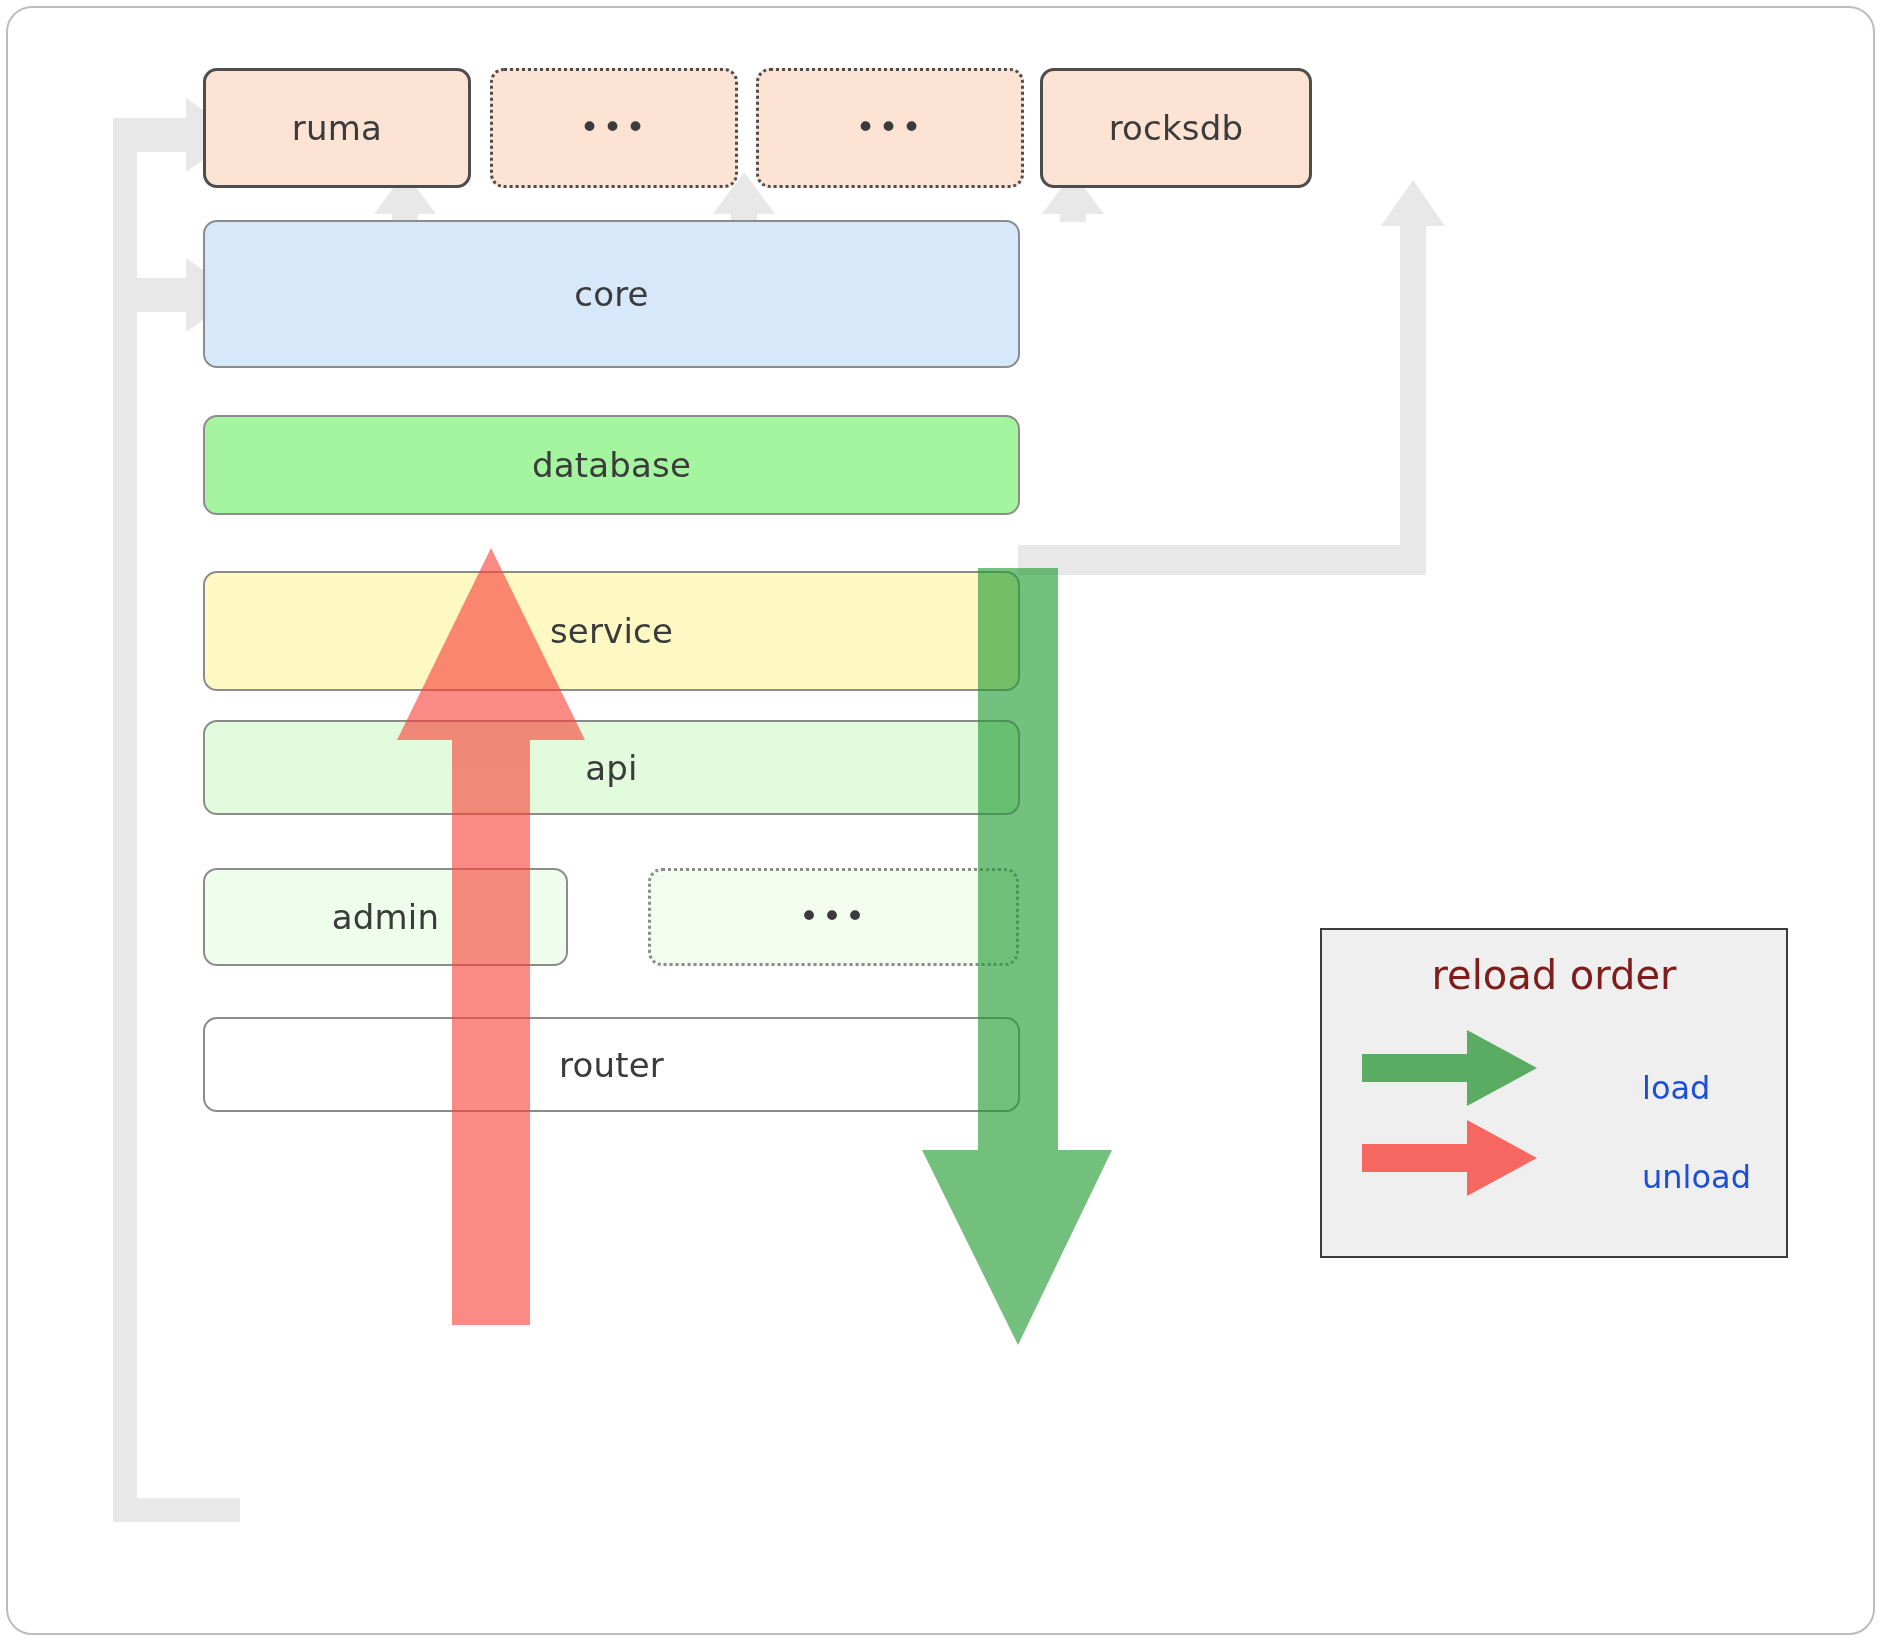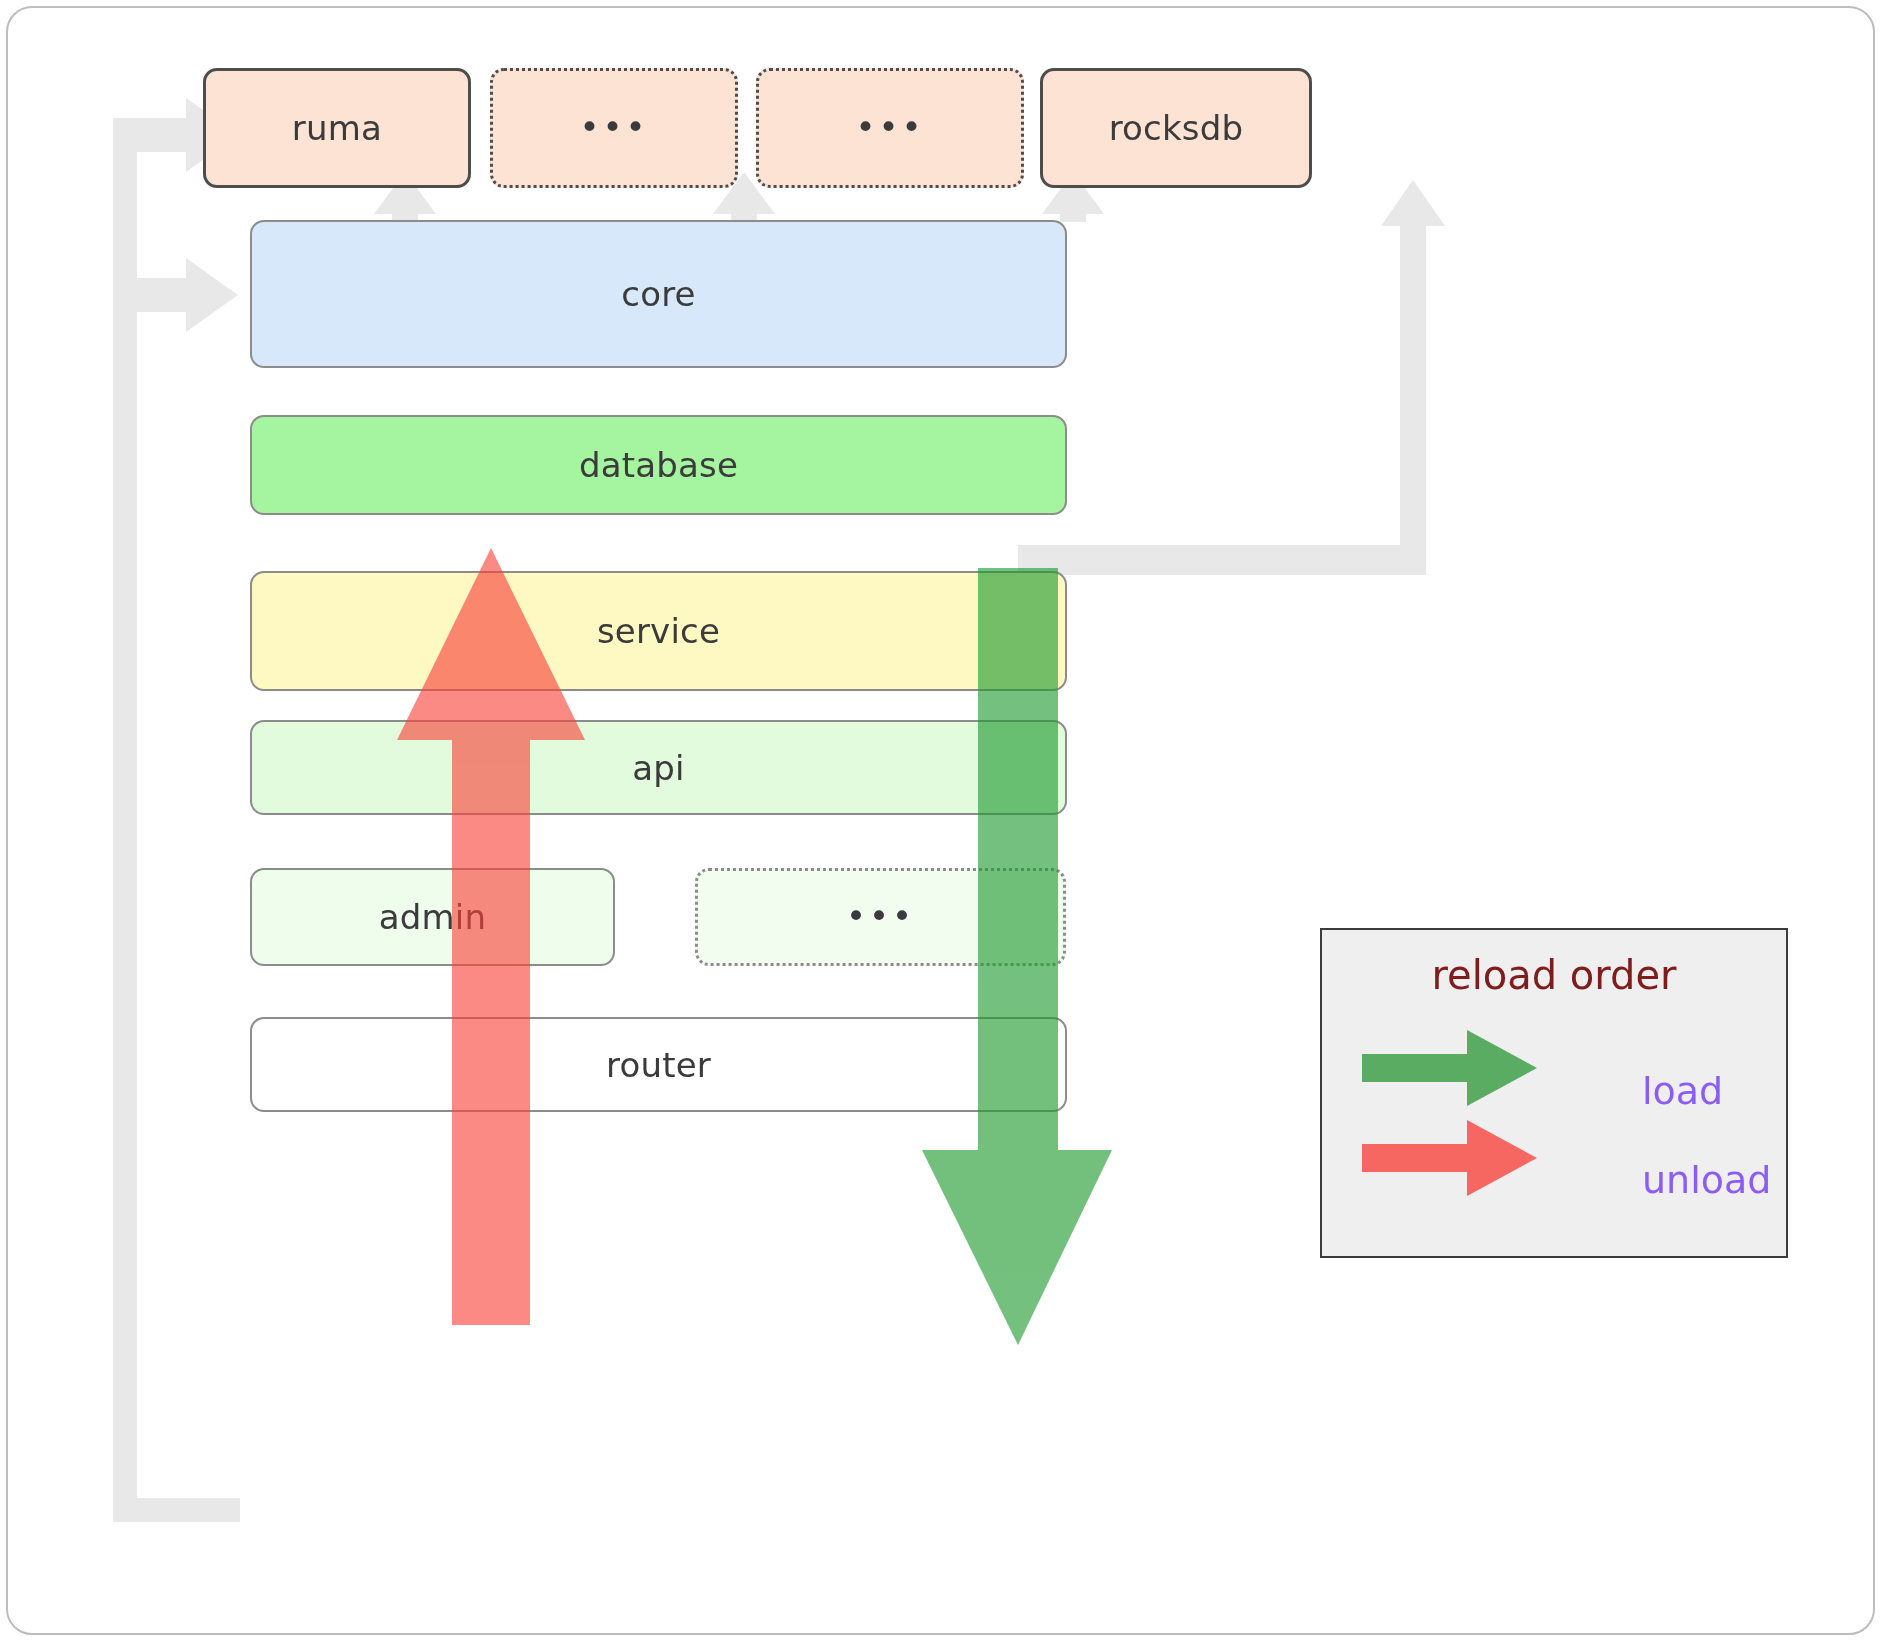--- a/index.html
+++ b/index.html
@@ -50,21 +50,20 @@
     font-size: 34px;
     line-height: 0.4;
     color: #3b3b3b;
   }
   
   .layer {
     left: 203px;
     width: 817px;
     border: 2px solid #8c8c8c;
     border-radius: 14px;
-    margin-left: 47px;
   }
   .layer.dotted { border: 3px dotted #8c8c8c; }
 
   .l-core     { top: 220px;  height: 148px; background: #d7e8fb; }
   .l-database { top: 415px;  height: 100px; background: #a5f5a0; }
   .l-service  { top: 571px;  height: 120px;  background: #fef9c3; }
   .l-api      { top: 720px;  height: 95px;  background: #e2fbdd; }
   .l-admin    { left: 203px; width: 365px; top: 868px; height: 98px; background: #effdec; }
   .l-dots     { left: 648px; width: 371px; top: 868px; height: 98px; background: #f2fdef; }
   .l-router   { top: 1017px; height: 95px;  background: #ffffff; }
@@ -93,22 +92,22 @@
     position: absolute;
     top: 22px;
     left: 0;
     width: 100%;
     text-align: center;
     font-size: 40px;
     color: #7f1d1d;
   }
   .legend-row-label {
     position: absolute;
-    font-size: 38px;
-    color: #8b5cf6;
+    font-size: 32px;
+    color: #1d4ed8;
   }
   .lbl-load   { left: 320px; top: 139px; }
   .lbl-unload { left: 320px; top: 228px; }
 
   
   svg.overlay {
     position: absolute;
     left: 0; top: 0;
     width: 1883px;
     height: 1643px;

